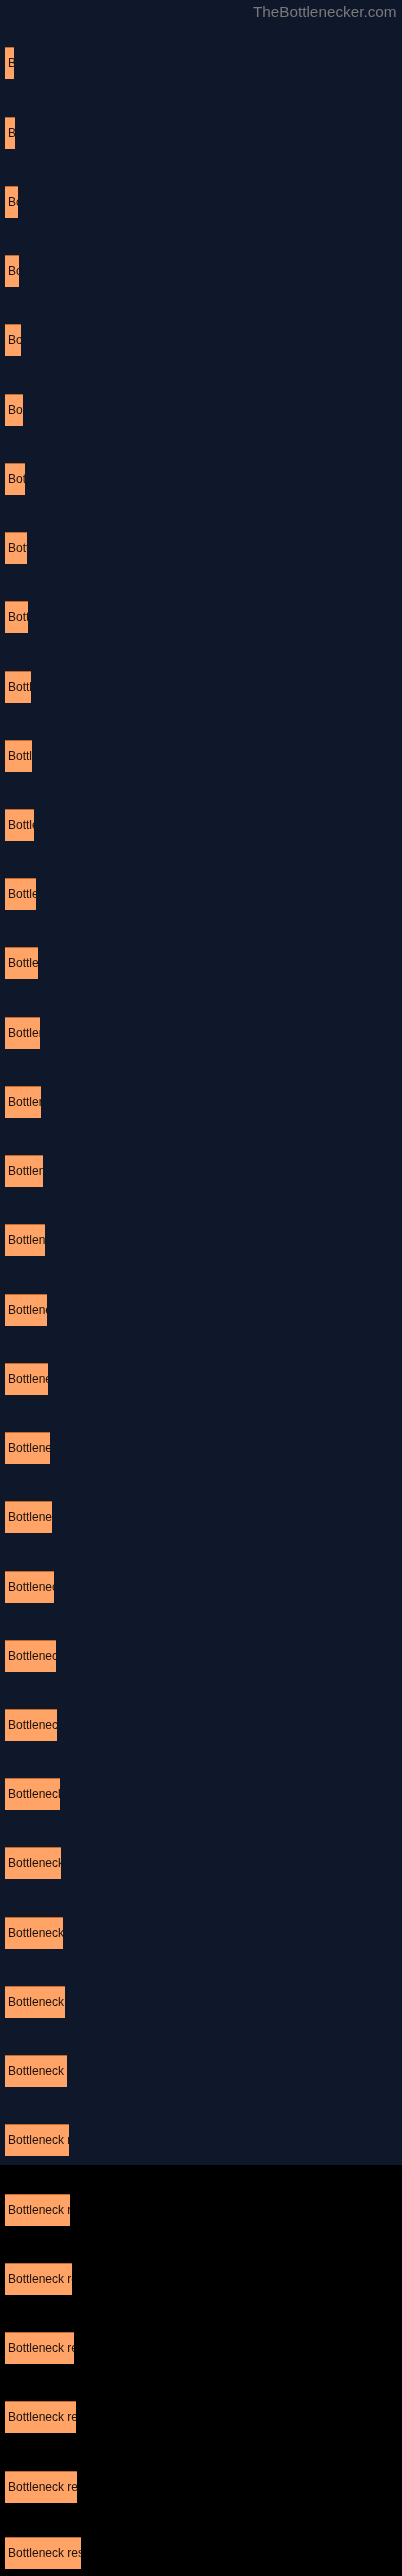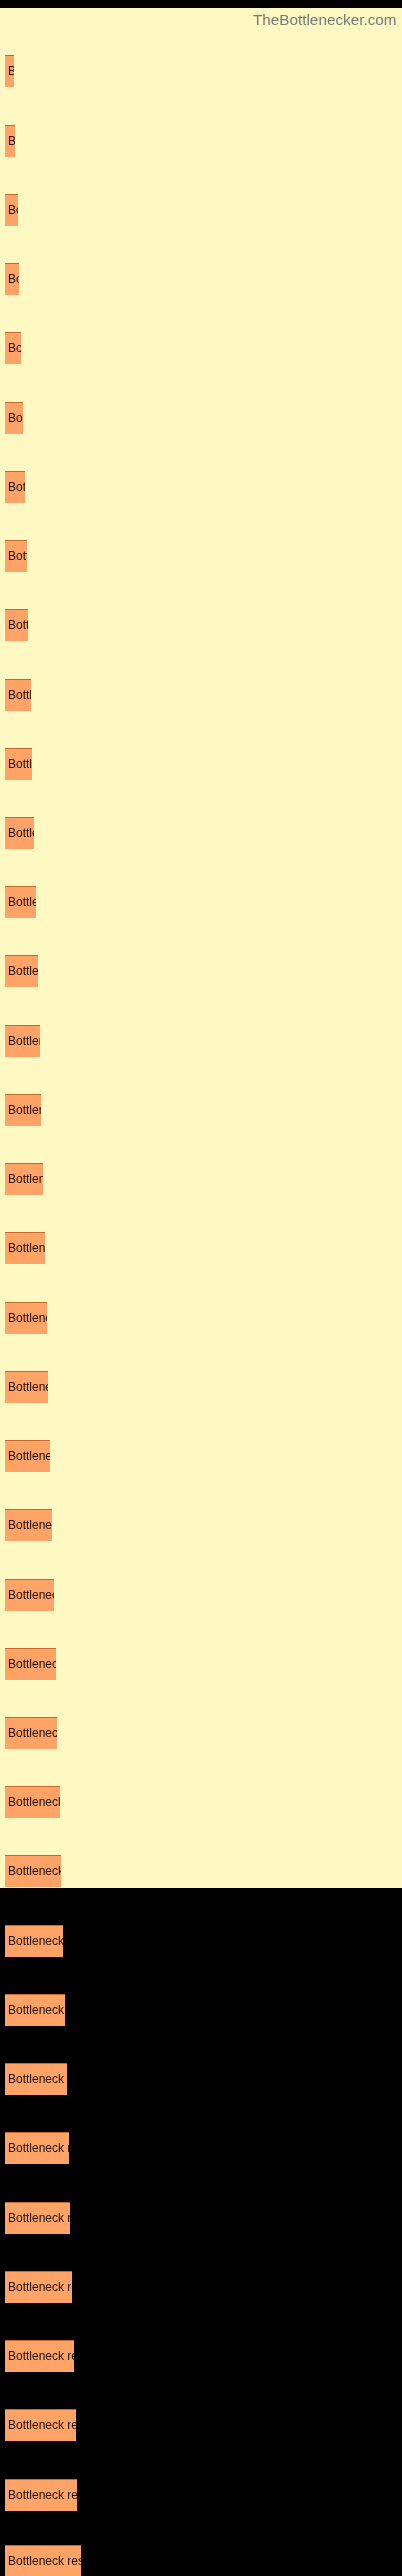--- a/index.html
+++ b/index.html
@@ -12,23 +12,22 @@
     height: 2576px;
     position: relative;
     overflow: hidden;
     font-family: "Liberation Sans", sans-serif;
   }
 
   #chart-root {
     position: absolute;
     left: 0; top: 0;
     width: 403px;
-    height: 1880px;
-    background: #fef9c3;
-    margin-top: 8px;
+    height: 2165px;
+    background: #0f172a;
   }
 
   #watermark {
     position: absolute;
     right: 6.4px;
     top: 1.6px;
     font-family: "Liberation Sans", sans-serif;
     font-size: 15.3px;
     color: #7a7a7a;
     letter-spacing: 0px;

